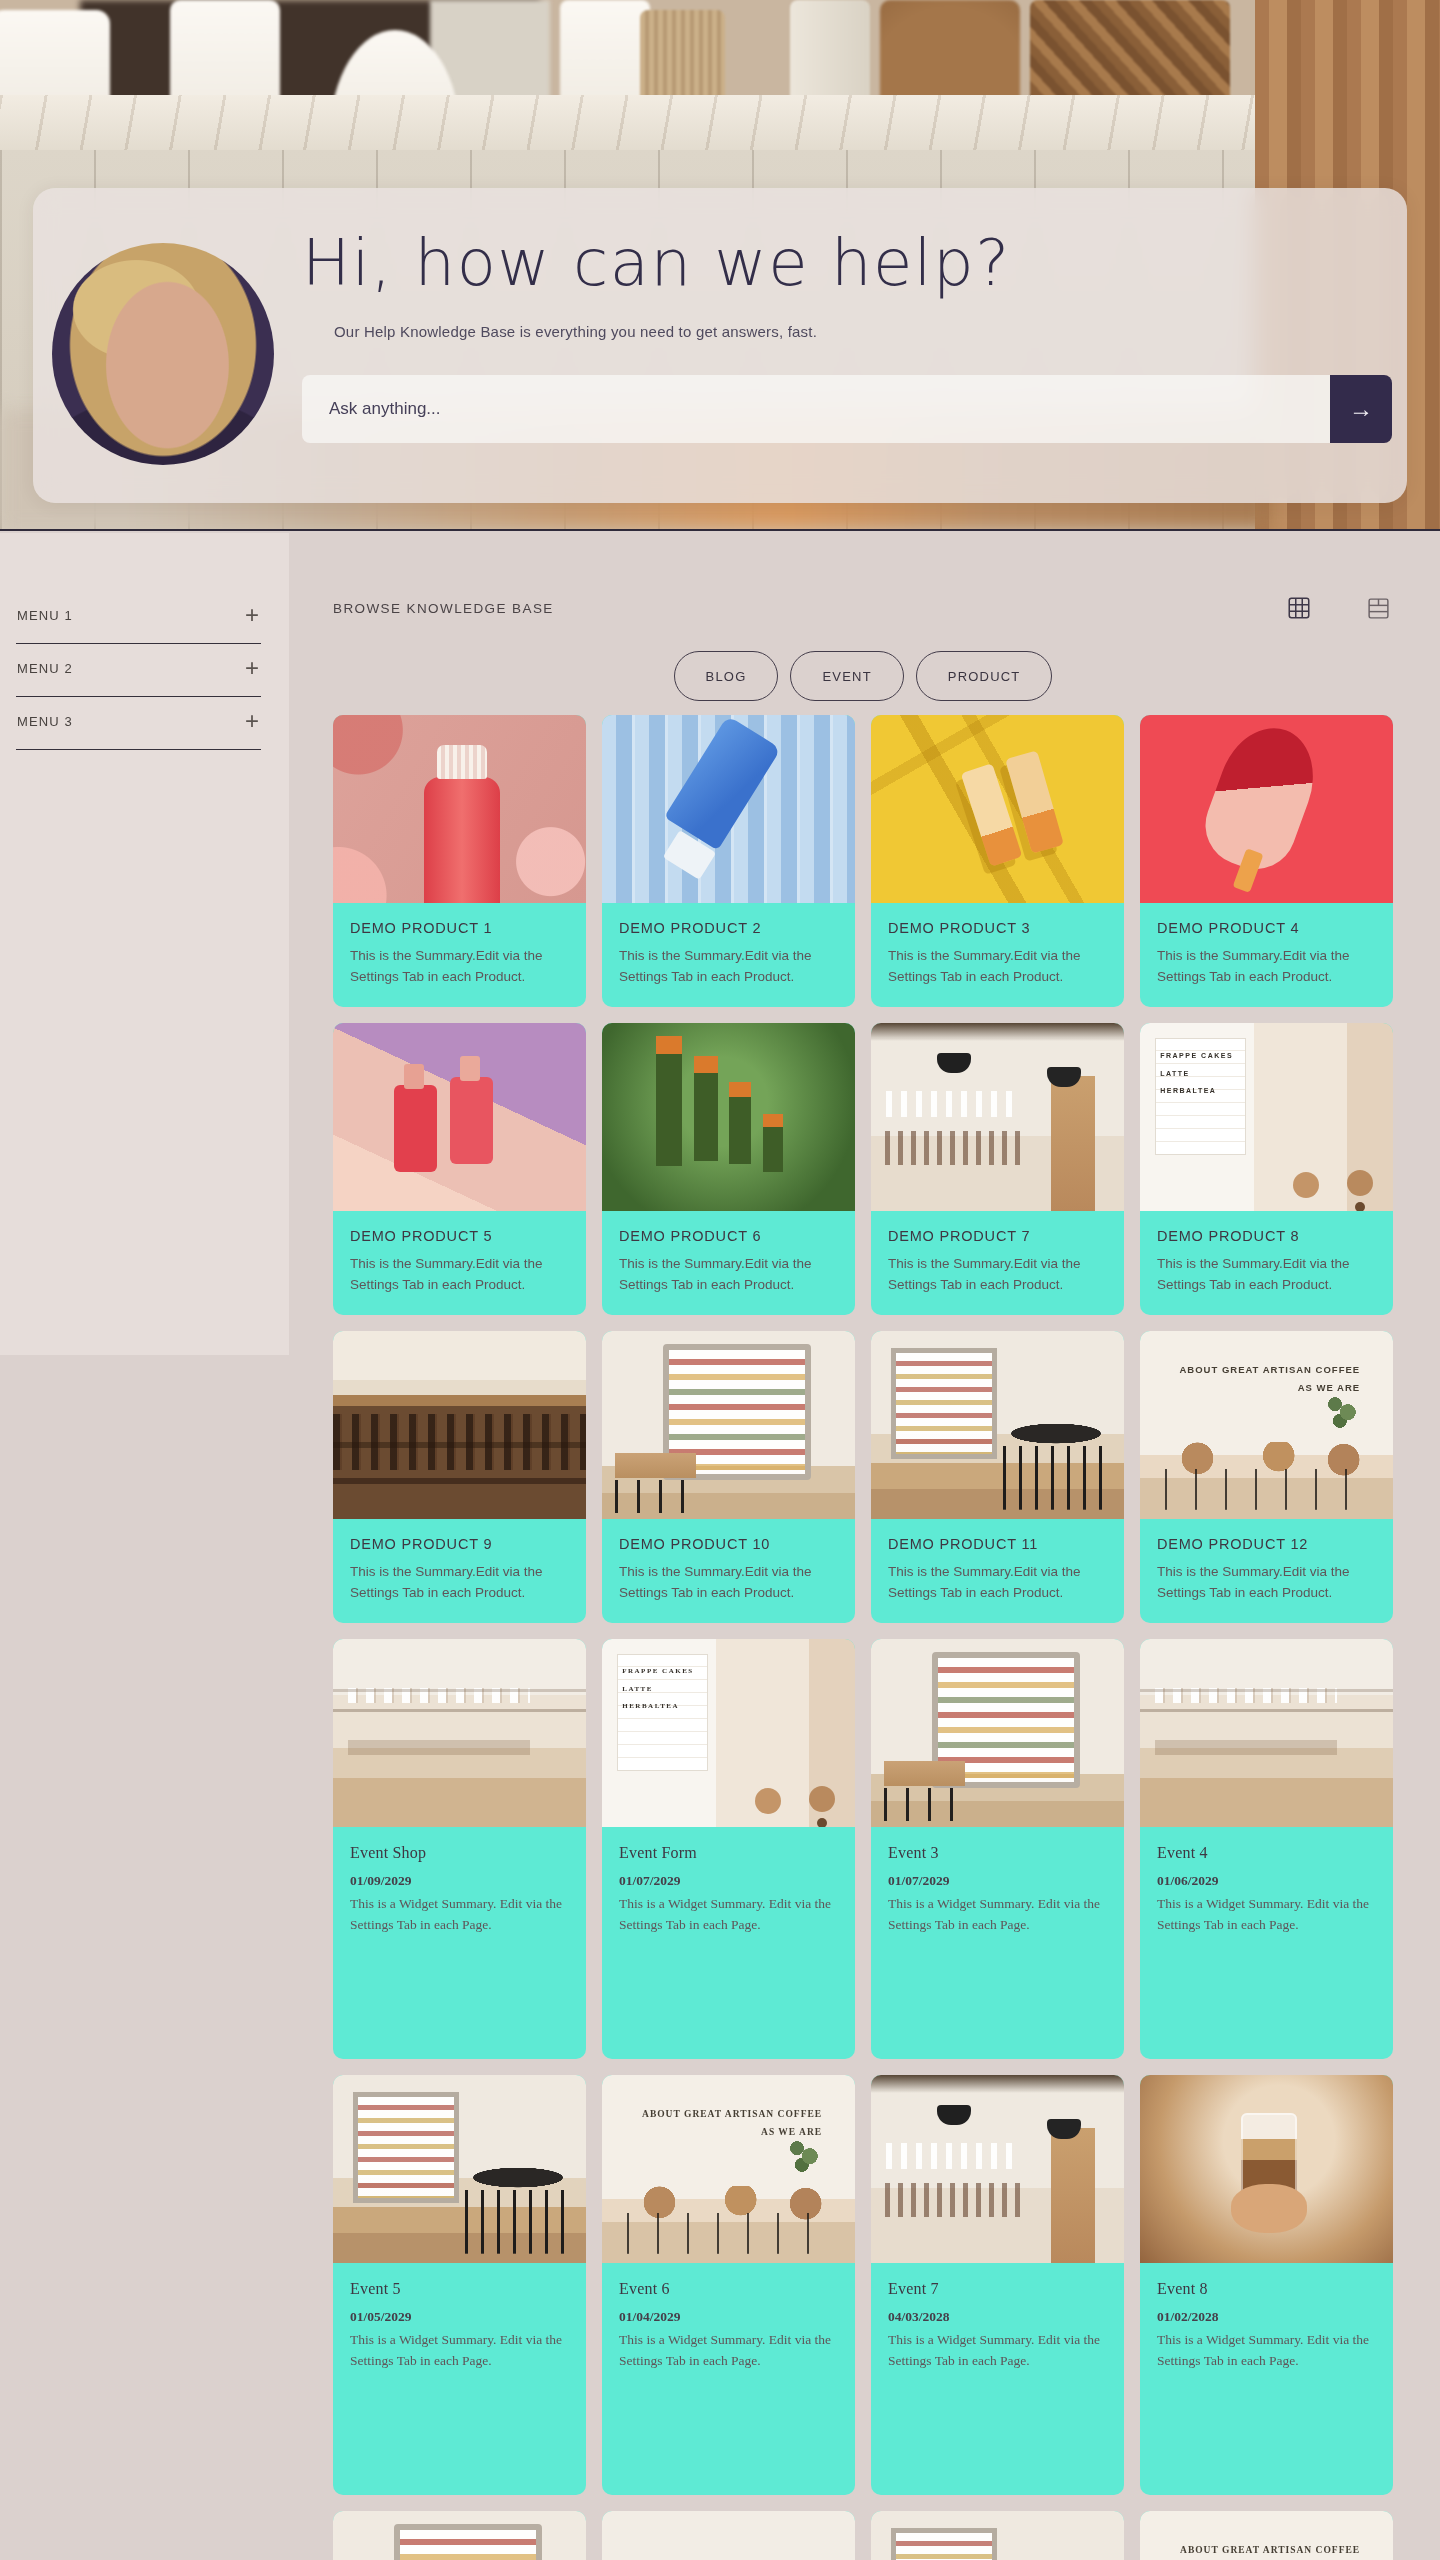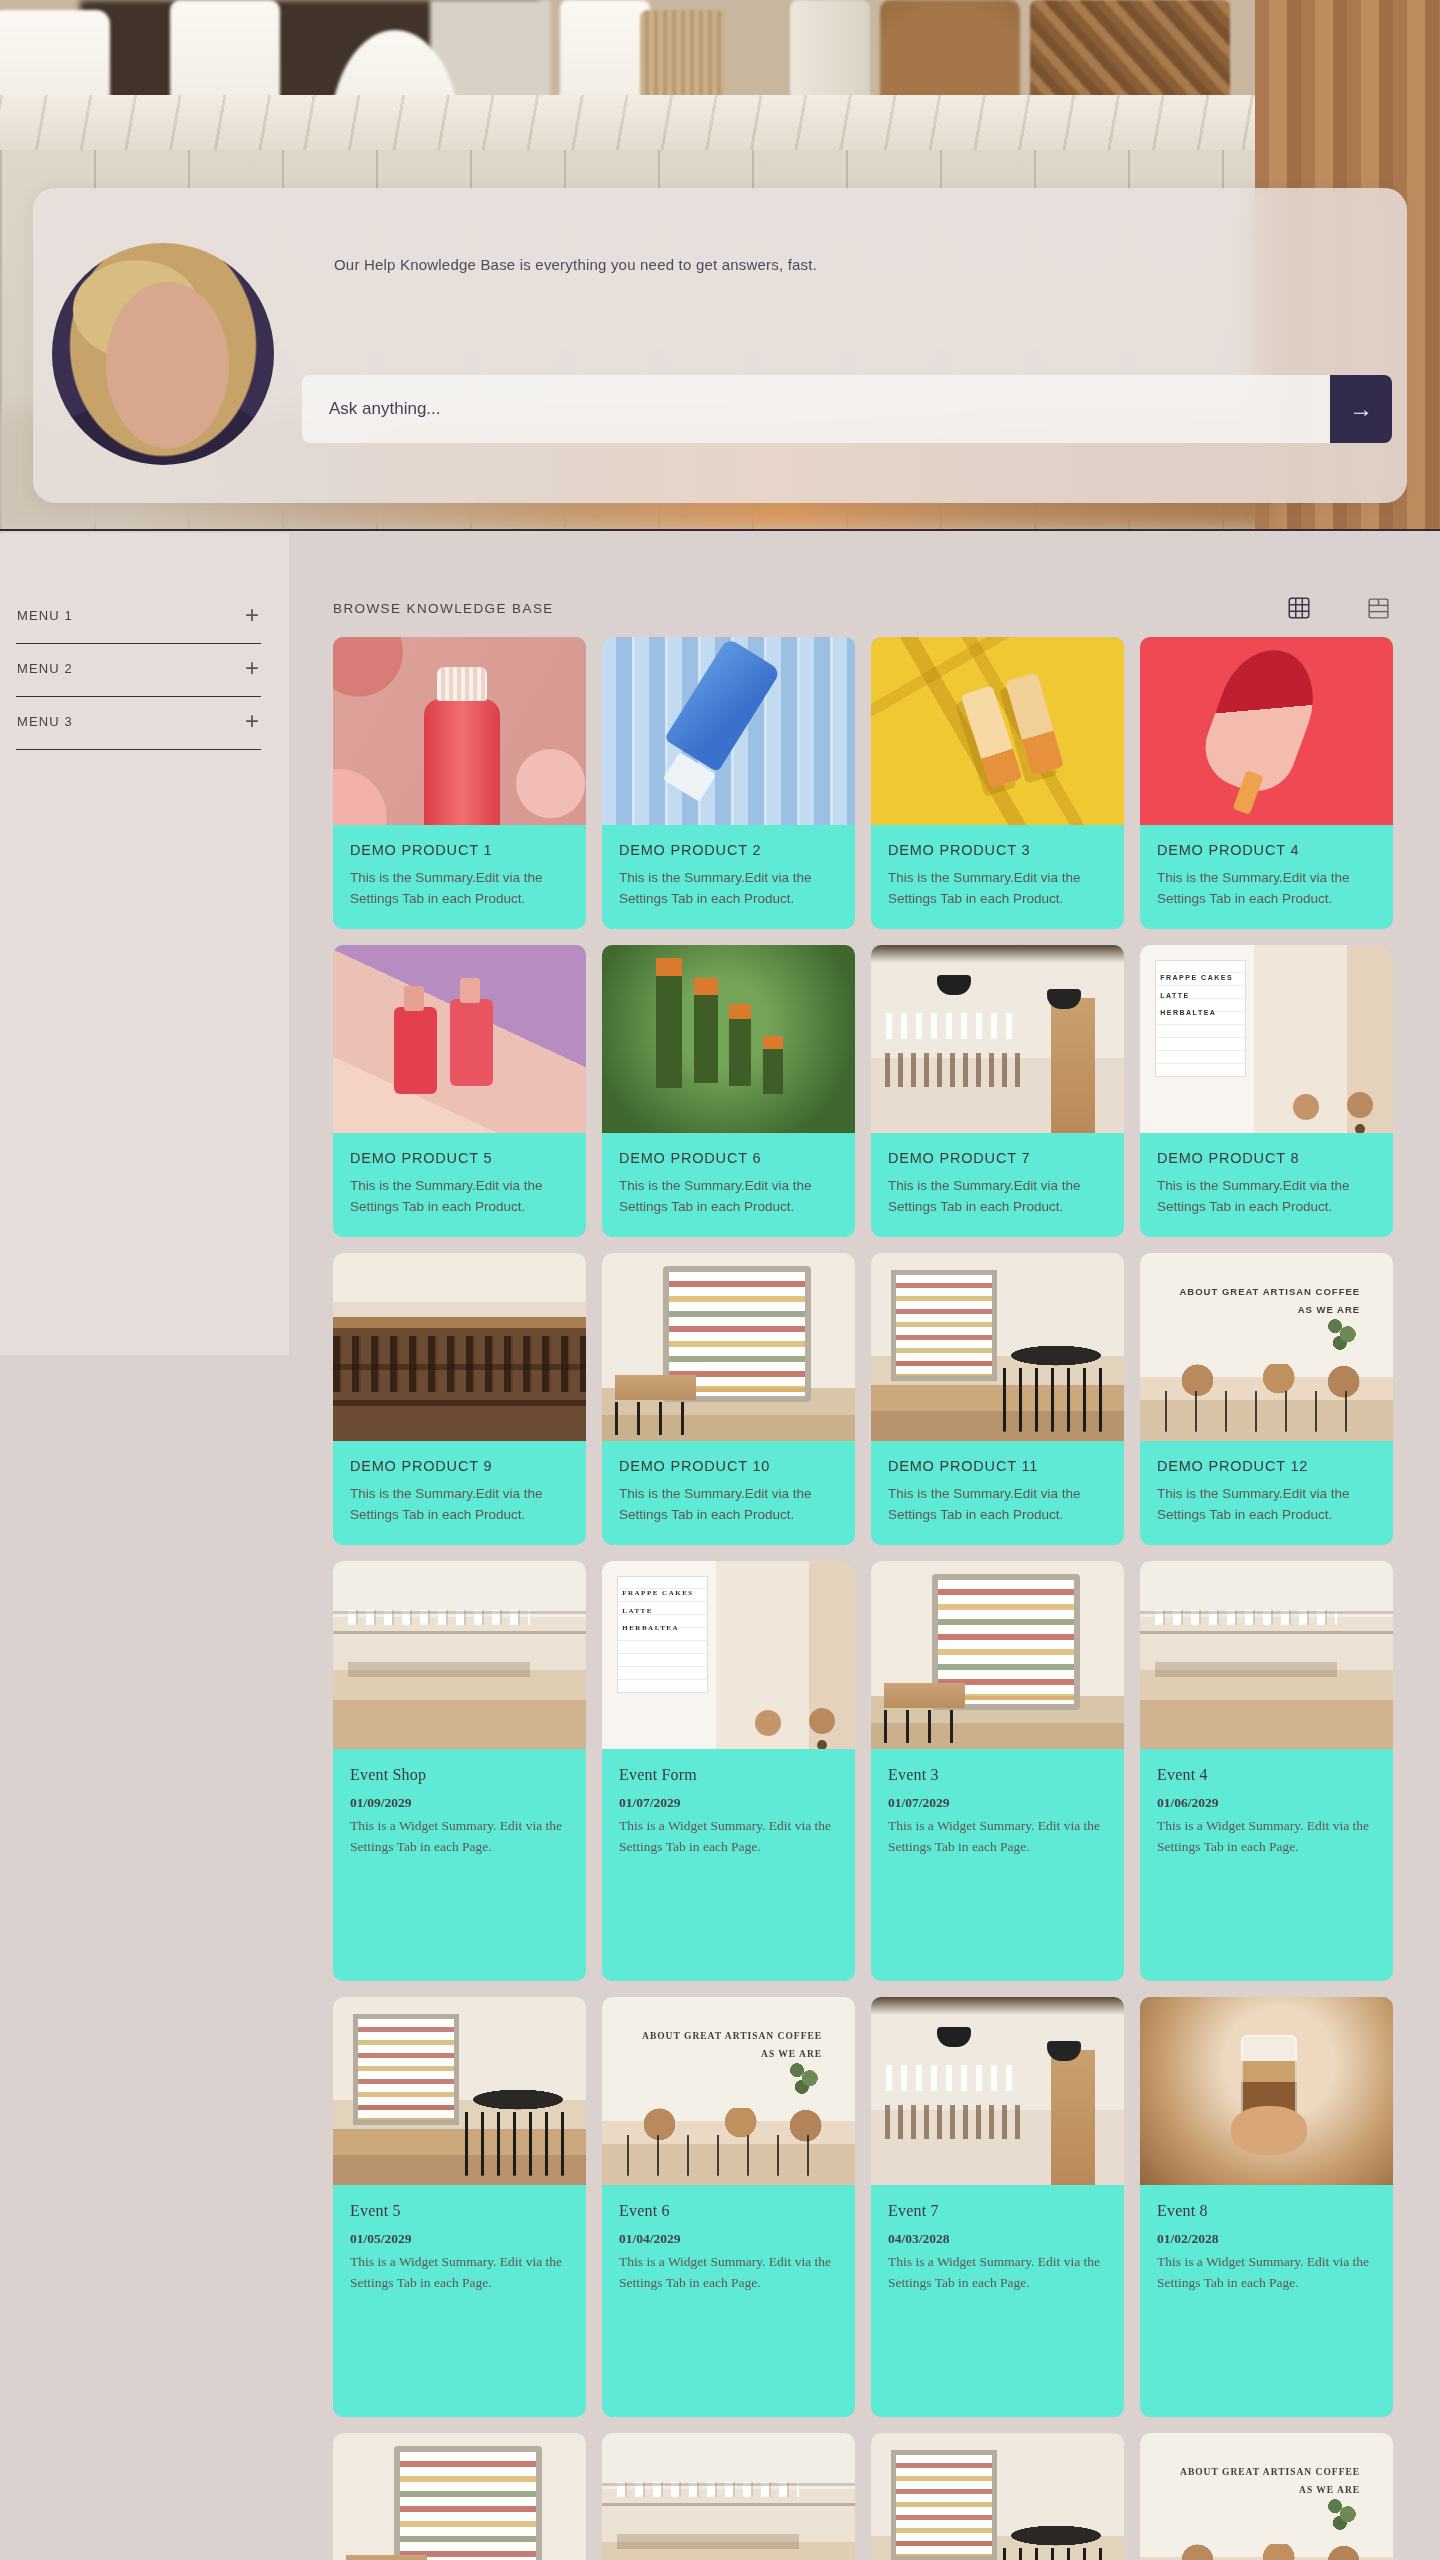--- a/index.html
+++ b/index.html
@@ -211,20 +211,21 @@
     <div class="bg-basket"></div>
     <div class="bg-counter"></div>
     <div class="bg-tiles"></div>
     <div class="bg-wood"></div>
     <div class="bg-blur"></div>
   </div>
 
   <div class="hero-card">
     <div class="avatar"></div>
     <div class="hero-text">
+      <h1 class="hero-title">Hi, how can we help?</h1>
       <p class="hero-sub">Our Help Knowledge Base is everything you need to get answers, fast.</p>
     </div>
     <div class="search-row">
       <input class="search-input" type="text" placeholder="Ask anything..." style="">
       <button class="search-btn">
         <span>→</span>
       </button>
     </div>
   </div>
 </header>
@@ -257,20 +258,25 @@
       </svg>
       <svg width="25" height="25" viewBox="0 0 24 24" fill="none" stroke="#6b6266" stroke-width="1.4">
         <rect x="3" y="3" width="18" height="18" rx="1.5"></rect>
         <line x1="3" y1="9" x2="21" y2="9"></line>
           <line x1="3" y1="15" x2="21" y2="15"></line>
         <line x1="12" y1="3" x2="12" y2="9"></line>
       </svg>
     </div>
   </div>
 
+  <div class="pills" id="pill-row">
+      <button class="pill">BLOG</button>
+      <button class="pill">EVENT</button>
+      <button class="pill">PRODUCT</button>
+    </div>
 
   <div class="grid" id="card-grid">
       <article class="card product">
     <div class="card-img ph-p1">
       
     </div>
     <div class="card-body">
       <h3 class="card-title">DEMO PRODUCT 1</h3>
 
       <p class="card-summary">This is the Summary.Edit via the Settings Tab in each Product.</p>

